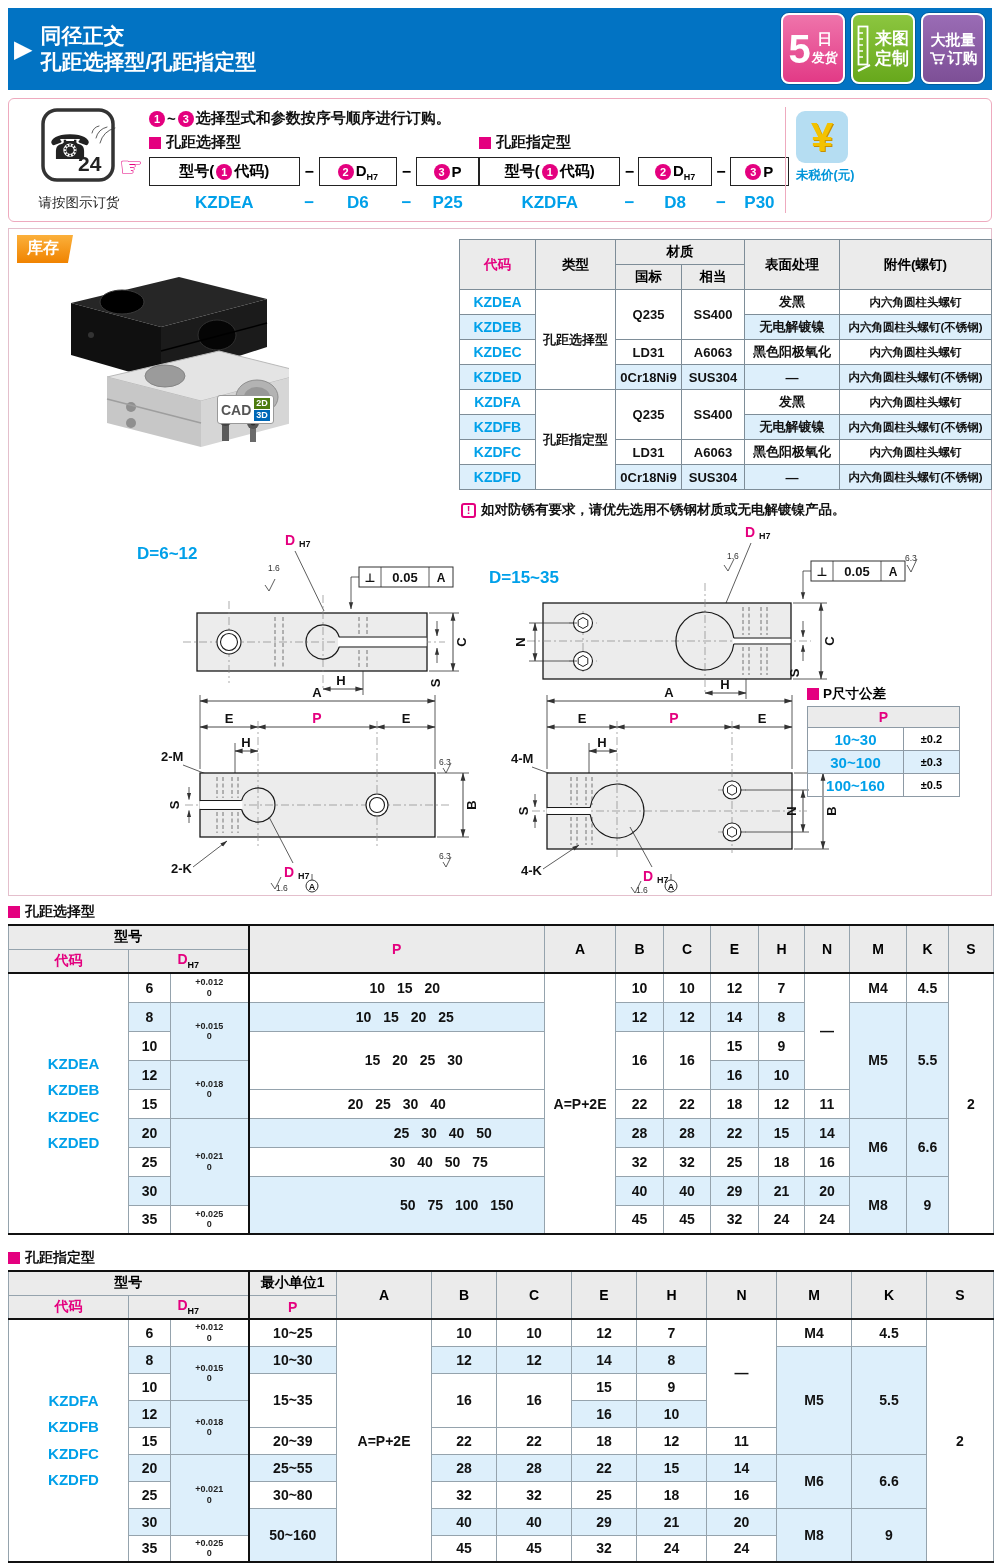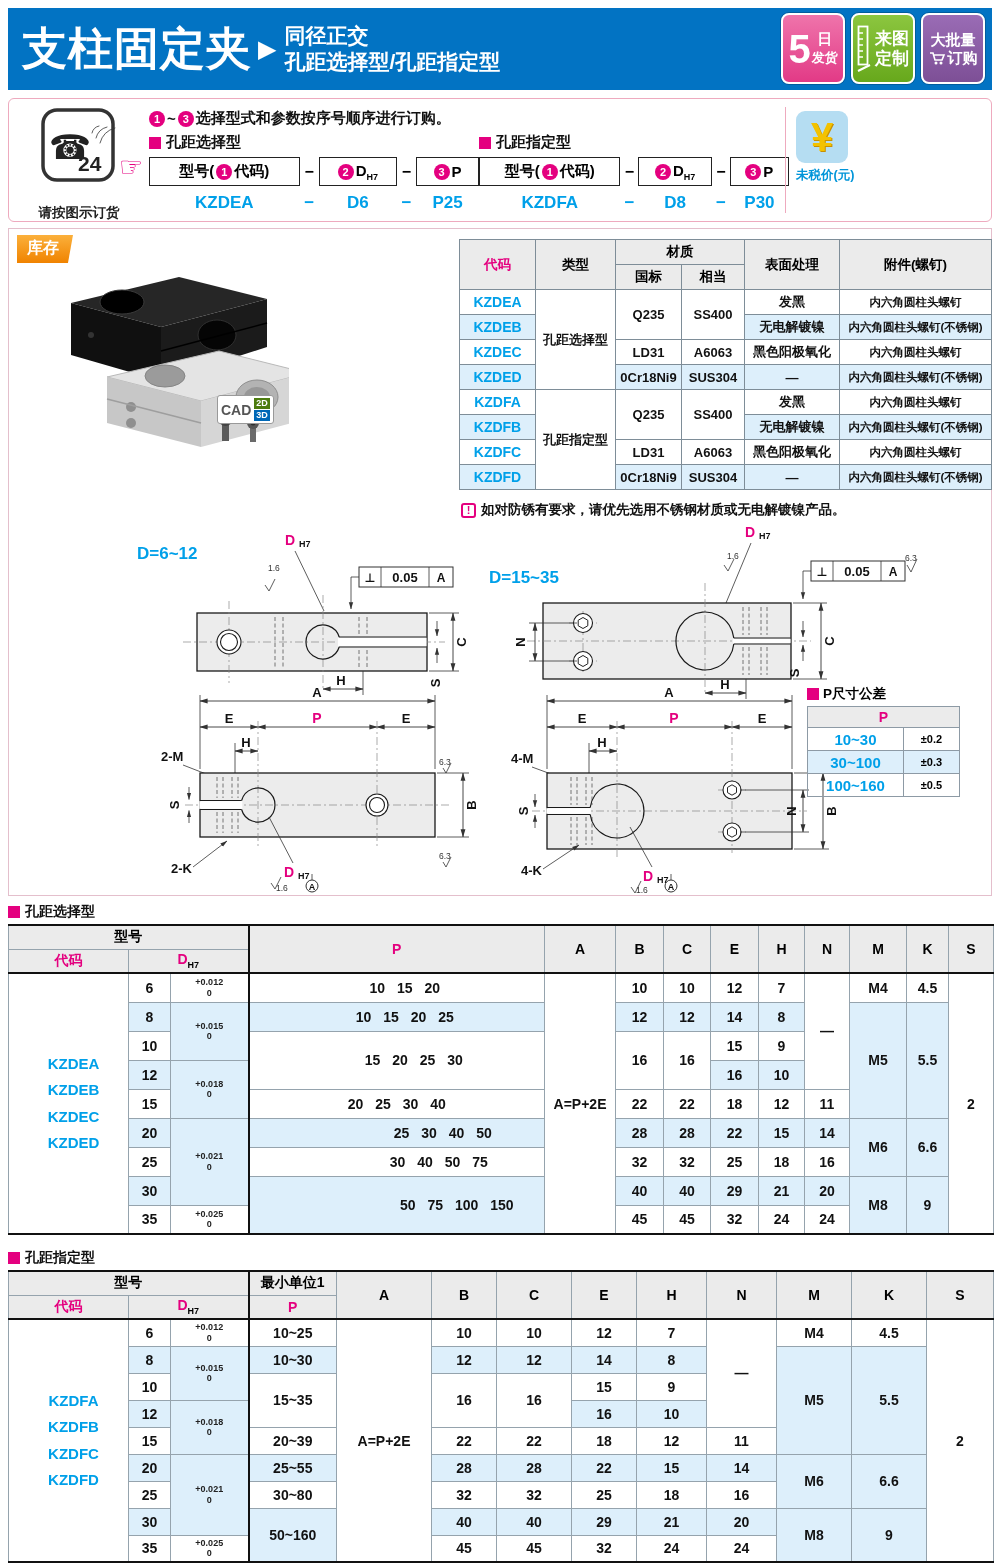--- a/index.html
+++ b/index.html
@@ -20,21 +20,21 @@
 .bcol{display:flex;flex-direction:column;margin-left:1px;text-align:center}
 .bcol span:first-child{font-size:15px}
 .bcol span:last-child{font-size:13px}
 .bg-col{display:flex;flex-direction:column;font-size:17px;line-height:1.15;margin-left:3px;text-align:center}
 .bp-col{display:flex;flex-direction:column;align-items:center;font-size:15px;line-height:1.2}
 .bp-row{display:flex;align-items:center;gap:2px}
 
 
 .order{position:absolute;left:8px;top:98px;width:984px;height:124px;border:1px solid #eeaabe;border-radius:6px;background:#fff}
 .phone{position:absolute;left:14px;top:8px;width:112px;text-align:center}
-.phone-cap{font-size:13.5px;font-weight:bold;color:#222;margin-top:17px}
+.phone-cap{font-size:13.5px;font-weight:normal;color:#222;margin-top:7px}
 .hand{position:absolute;left:110px;top:52px;color:#e4007f;font-size:27px;font-weight:bold}
 .instr{position:absolute;left:140px;top:10px;font-size:15px;font-weight:bold;color:#111;display:flex;align-items:center;gap:2px}
 .cnum{display:inline-flex;width:16px;height:16px;border-radius:50%;background:#e4007f;color:#fff;font-size:11px;font-weight:bold;align-items:center;justify-content:center;flex:0 0 16px}
 .oblock{position:absolute;top:34px}
 .ob1{left:140px;width:330px}.ob2{left:470px;width:310px}
 .ob-title{display:flex;align-items:center;gap:5px;font-size:15px;font-weight:bold;color:#111;margin-bottom:5px}
 .sqm{display:inline-block;width:12px;height:12px;background:#e4007f}
 .ob-row{display:flex;align-items:center}
 .obox{height:29px;border:1.5px solid #222;display:inline-flex;align-items:center;justify-content:center;font-size:15px;font-weight:bold;gap:2px;background:#fff}
 .w1{width:158px}.w2{width:82px}.w3{width:66px}
@@ -133,21 +133,20 @@
 .dmagt{color:#e4007f}
 .dsubt{font-size:9px}
 .minu{font-size:13px}
 </style>
 </head>
 <body>
 
 <div id="page">
 
   <div class="hdr">
-    <span class="hdr-title">支柱固定夹</span>
     <span class="hdr-arrow">▶</span>
     <div class="hdr-subs">
       <div>同径正交</div>
       <div>孔距选择型/孔距指定型</div>
     </div>
     <div class="badges">
       <div class="badge badge-pink">
         <span class="b5">5</span>
         <span class="bcol">
           <span>日</span>

